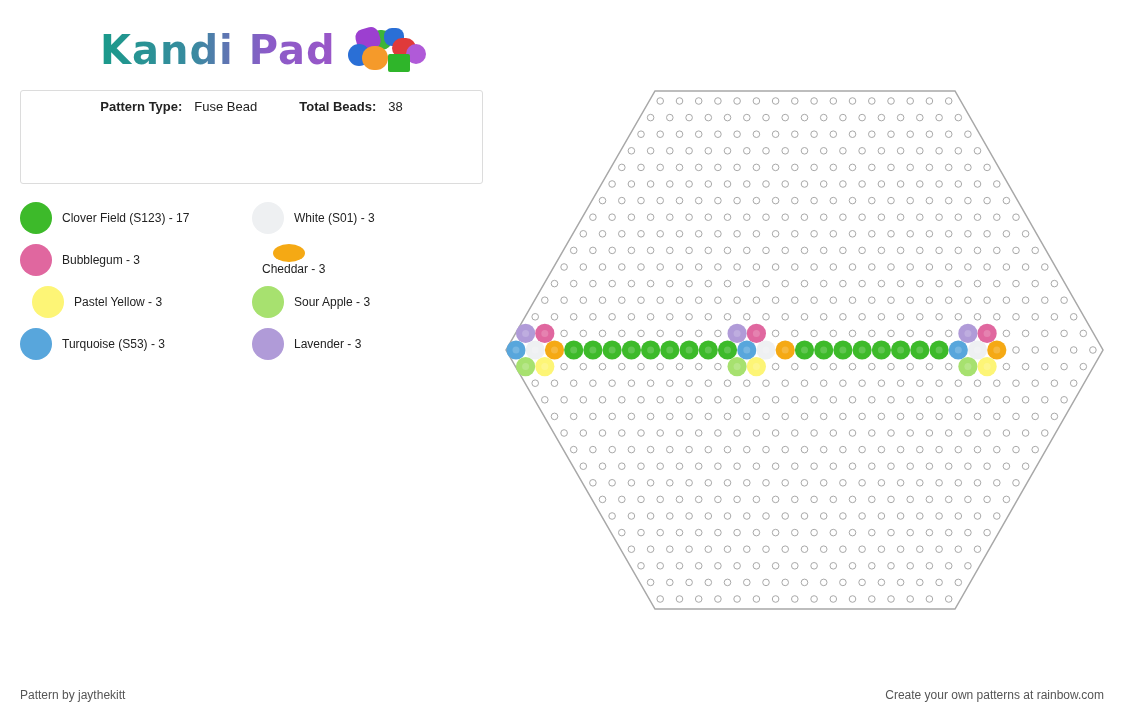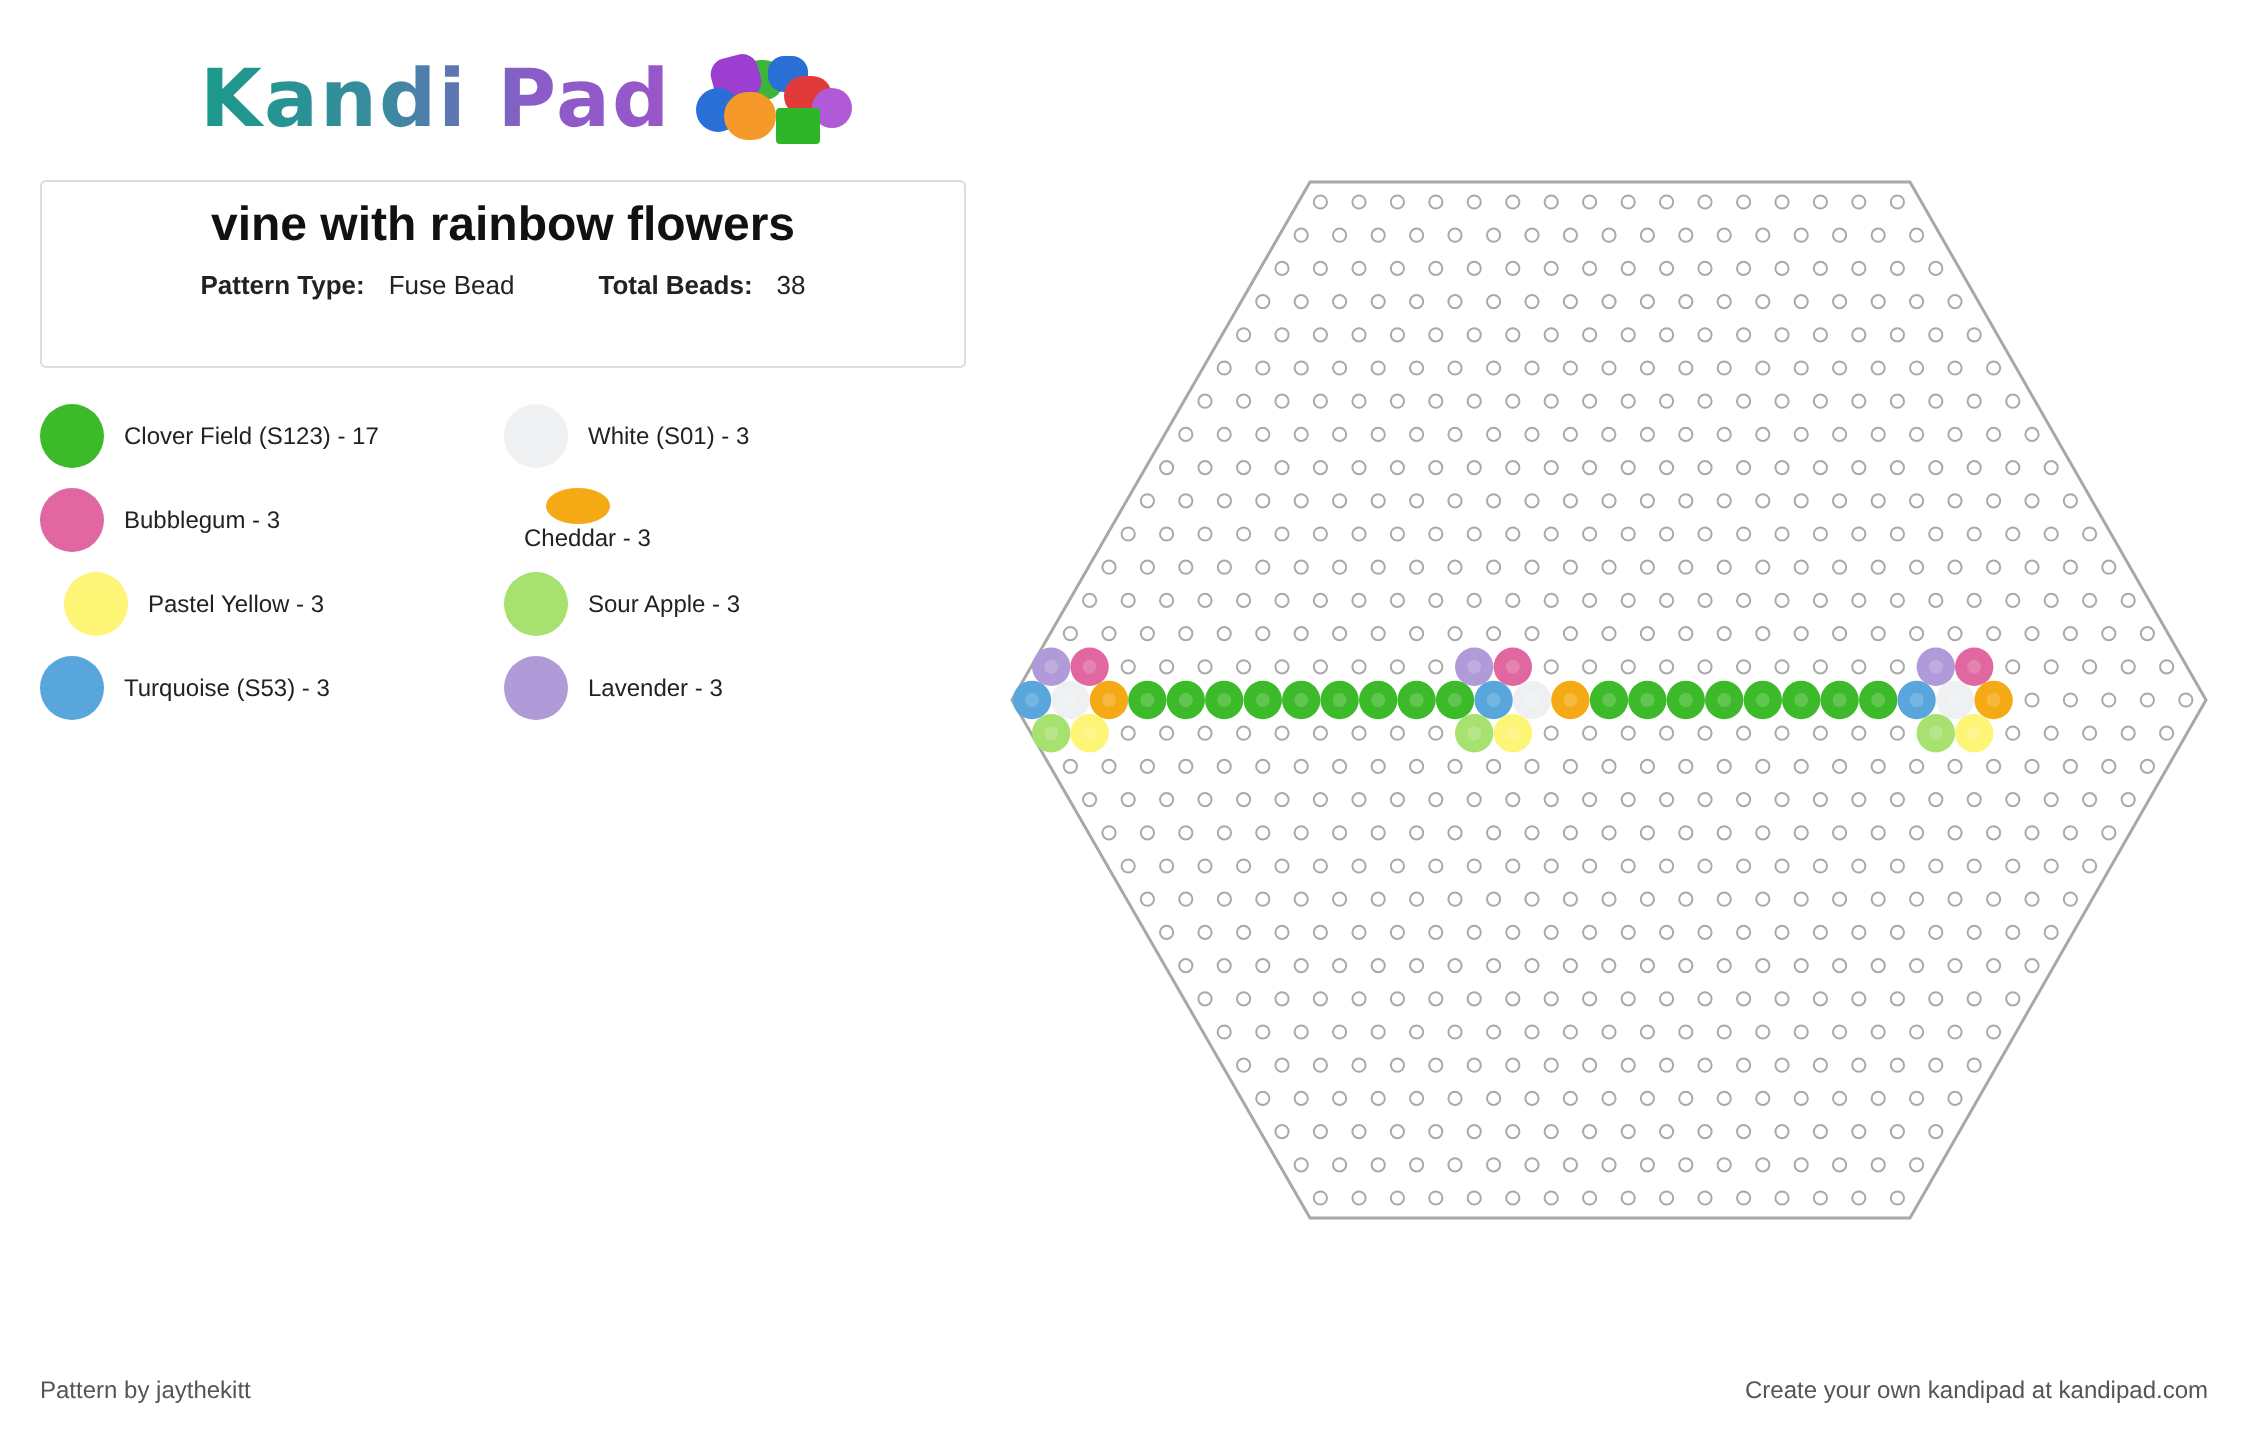--- a/index.html
+++ b/index.html
@@ -39,21 +39,20 @@
     <div class="lb" style="left:8px;top:2px;width:24px;height:22px;background:#9c3fd0;transform:rotate(-15deg)"></div>
     <div class="lb" style="left:44px;top:12px;width:24px;height:20px;background:#e03a3a;border-radius:10px"></div>
     <div class="lb" style="left:58px;top:18px;width:20px;height:20px;background:#b05ad8;border-radius:10px"></div>
     <div class="lb" style="left:0px;top:18px;width:22px;height:22px;background:#2a6fd6;border-radius:11px"></div>
     <div class="lb" style="left:14px;top:20px;width:26px;height:24px;background:#f59a2a;border-radius:12px"></div>
     <div class="lb" style="left:40px;top:28px;width:22px;height:18px;background:#2fb52a;border-radius:2px"></div>
   </div>
 </div>
 
 <div class="info-box">
-  <div class="title">vine with rainbow flowers</div>
   <div class="meta-row">
     <span class="lbl">Pattern Type:</span><span class="val">Fuse Bead</span><span class="lbl">Total Beads:</span><span class="val">38</span>
   </div>
 </div>
 
 <div class="legend" id="legend">
     <div class="legend-item" style="left: 0px; top: 0px;">
       <div class="swatch" style="background: rgb(61, 186, 42);"></div>
       <span class="legend-label">Clover Field (S123) - 17</span>
     </div>
@@ -846,13 +845,13 @@
       <circle cx="852.5" cy="599.0" r="3.3" fill="none" stroke="#a9a9a9" stroke-width="1"></circle>
       <circle cx="871.8" cy="599.0" r="3.3" fill="none" stroke="#a9a9a9" stroke-width="1"></circle>
       <circle cx="891.0" cy="599.0" r="3.3" fill="none" stroke="#a9a9a9" stroke-width="1"></circle>
       <circle cx="910.2" cy="599.0" r="3.3" fill="none" stroke="#a9a9a9" stroke-width="1"></circle>
       <circle cx="929.4" cy="599.0" r="3.3" fill="none" stroke="#a9a9a9" stroke-width="1"></circle>
       <circle cx="948.7" cy="599.0" r="3.3" fill="none" stroke="#a9a9a9" stroke-width="1"></circle>
     </g>
 </svg>
 
 <div class="footer-left">Pattern by jaythekitt</div>
-<a class="footer-right">Create your own kandipad at kandipad.com</a>
+<a class="footer-right">Create your own patterns at rainbow.com</a>
 
 </body></html>

